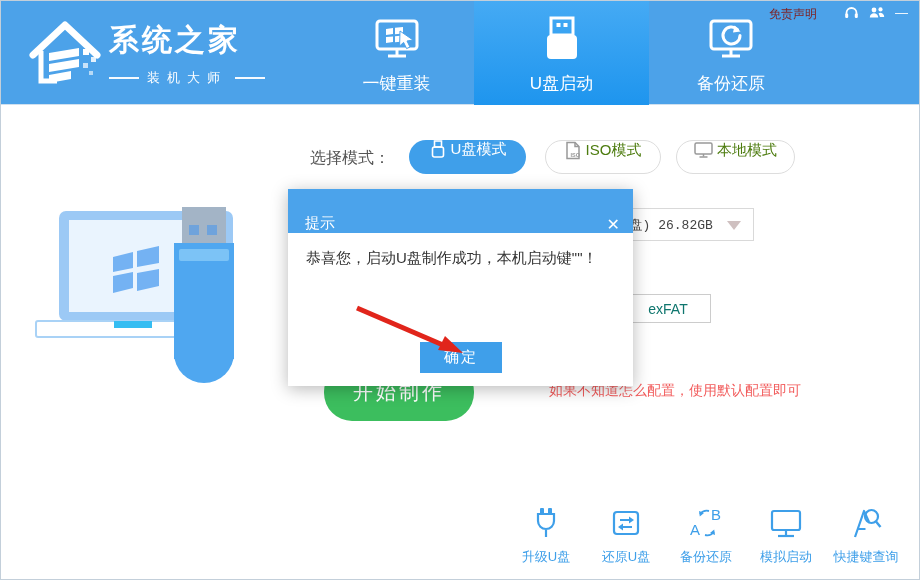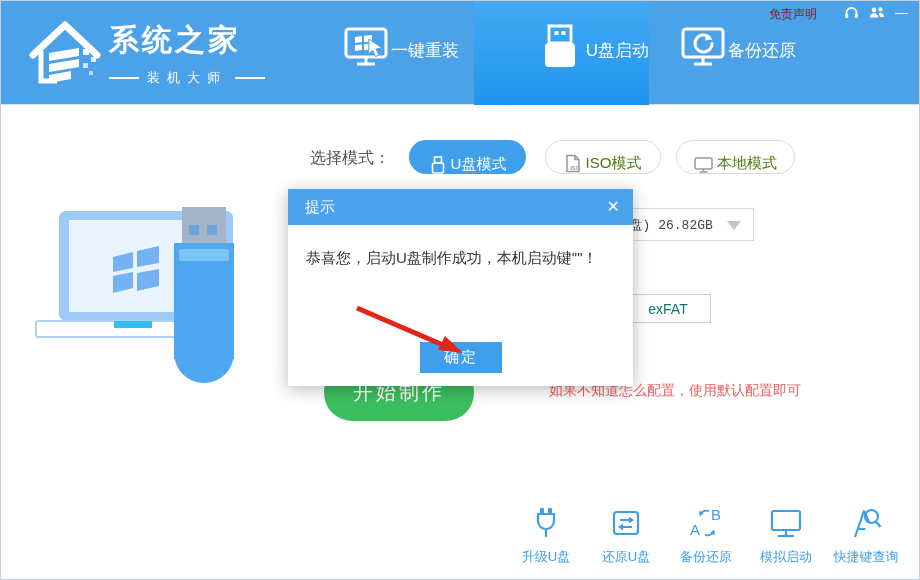--- a/index.html
+++ b/index.html
@@ -10,34 +10,34 @@
   
   .header { position:absolute; left:0; top:0; width:100%; height:104px; background:var(--header-blue); border-bottom:1px solid #cfe0ef; }
   .logo { position:absolute; left:26px; top:14px; display:flex; align-items:center; }
   .logo-icon { width:76px; height:76px; }
   .brand { margin-left:6px; color:#fff; }
   .brand-title { font-size:30px; font-weight:bold; letter-spacing:3px; }
   .brand-sub { display:flex; align-items:center; margin-top:8px; }
   .brand-sub .dash { width:30px; height:2px; background:#fff; opacity:.95; }
   .brand-sub .sub-text { font-size:13px; letter-spacing:7px; margin:0 8px; white-space:nowrap; }
 
-  .tab { position:absolute; top:0; height:104px; display:flex; align-items:center; justify-content:flex-end; padding-bottom:10px; color:#fff; cursor:pointer; }
+  .tab { position:absolute; top:0; height:104px; display:flex; flex-direction:column; align-items:center; justify-content:flex-end; padding-bottom:10px; color:#fff; cursor:pointer; }
   .tab-1 { left:333px; width:125px; }
   .tab-2 { left:473px; width:175px; background:linear-gradient(180deg,var(--tab-active-top),var(--tab-active-bottom)); }
   .tab-3 { left:665px; width:130px; }
   .tab .tab-icon { height:56px; display:flex; align-items:center; justify-content:center; }
   .tab .tab-label { font-size:17px; margin-top:4px; }
 
   .disclaimer { position:absolute; left:768px; top:5px; font-size:12px; color:#7f1d1d; cursor:pointer; }
   .win-icons { position:absolute; left:843px; top:3px; display:flex; align-items:center; gap:10px; color:#fff; }
   .win-icons .wbtn { display:flex; align-items:center; justify-content:center; height:16px; cursor:pointer; font-size:13px; }
 
   
   .mode-label { position:absolute; left:309px; top:147px; font-size:16px; color:#555; }
-  .pill { position:absolute; top:139px; height:34px; border-radius:17px; display:flex; align-items:flex-end; justify-content:center; gap:4px; font-size:15px; cursor:pointer; }
+  .pill { position:absolute; top:139px; height:34px; border-radius:17px; display:flex; align-items:flex-start; justify-content:center; gap:4px; font-size:15px; cursor:pointer; }
   .pill-active { left:408px; width:117px; background:var(--accent-blue); color:#fff; }
   .pill-plain { background:#fff; border:1px solid #ddd; color:#4d7c0f; }
   .pill-iso { left:544px; width:116px; }
   .pill-local { left:675px; width:119px; }
 
   
   .laptop { position:absolute; left:25px; top:200px; }
 
   
   .device-select { position:absolute; left:420px; top:207px; width:333px; height:33px; background:#fff; border:1px solid #d9d9d9; font-size:13px; color:#444; display:flex; align-items:center; cursor:pointer; }
@@ -48,21 +48,21 @@
   .hint { position:absolute; left:548px; top:381px; font-size:14px; color:var(--hint-red); white-space:nowrap; }
 
   
   .toolbar { position:absolute; left:505px; top:502px; display:flex; }
   .tool { width:80px; display:flex; flex-direction:column; align-items:center; cursor:pointer; }
   .tool .t-icon { height:42px; display:flex; align-items:center; justify-content:center; }
   .tool .t-label { font-size:13px; color:var(--icon-blue); margin-top:3px; white-space:nowrap; }
 
   
   .dialog { position:absolute; left:287px; top:188px; width:345px; height:197px; background:#fff; box-shadow:0 3px 16px rgba(0,0,0,.28); z-index:20; }
-  .dialog-titlebar { height:36px; background:var(--dialog-title-blue); display:flex; align-items:center; color:#fff; padding:0 13px 0 17px; }
+  .dialog-titlebar { height:44px; background:var(--dialog-title-blue); display:flex; align-items:flex-end; color:#fff; padding:0 13px 0 17px; }
   .dialog-title { font-size:15px; }
   .dialog-close { margin-left:auto; font-size:16px; cursor:pointer; line-height:1; }
   .dialog-msg { position:absolute; left:18px; top:60px; font-size:15px; color:var(--text-dark); }
   .dialog-ok { position:absolute; left:132px; top:153px; width:82px; height:31px; border:none; background:var(--accent-blue); color:#fff; font-size:15px; letter-spacing:2px; cursor:pointer; font-family:inherit; }
 
   .arrow-annot { position:absolute; left:342px; top:300px; z-index:40; pointer-events:none; }
 
   svg { display:block; }
 </style>
 </head>

